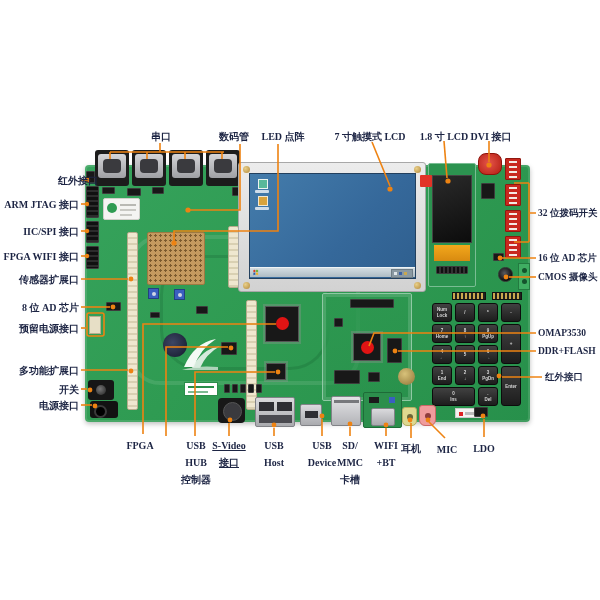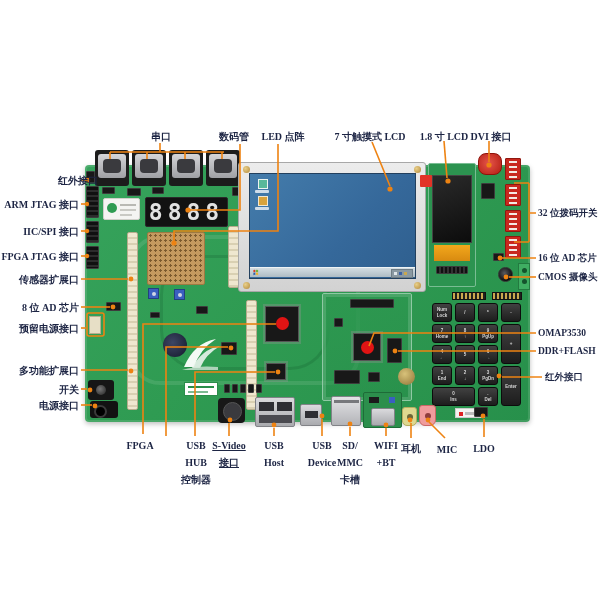--- a/index.html
+++ b/index.html
@@ -69,21 +69,20 @@
   <div class="abs chip" style="left:127px;top:188px;width:14px;height:8px;"></div>
   <div class="abs chip" style="left:152px;top:187px;width:12px;height:7px;"></div>
   <div class="abs chip" style="left:232px;top:187px;width:16px;height:9px;"></div>
 
   <div class="abs" style="left:103px;top:198px;width:37px;height:22px;background:#f4f4f2;border:1px solid #cfcfc9;border-radius:2px;z-index:2;">
     <div style="position:absolute;left:3px;top:4px;width:10px;height:10px;border-radius:50%;background:#2f9b52;"></div>
     <div style="position:absolute;left:16px;top:5px;width:16px;height:2px;background:#b9b9b4;"></div>
     <div style="position:absolute;left:16px;top:10px;width:16px;height:2px;background:#c9c9c4;"></div>
     <div style="position:absolute;left:16px;top:15px;width:12px;height:2px;background:#c9c9c4;"></div>
   </div>
-  <div class="abs" style="left:145px;top:197px;width:83px;height:30px;background:#121212;border:1px solid #2a2a2a;border-radius:2px;z-index:2;color:#e2e2e2;font:700 23px/28px 'DejaVu Sans Mono',monospace;letter-spacing:5px;text-align:center;overflow:hidden;">8888</div>
 
   <div class="abs" style="left:147px;top:232px;width:58px;height:53px;border-radius:2px;z-index:2;background:#c49a5f;background-image:radial-gradient(circle,#7a5a2e 1px,rgba(0,0,0,0) 1.4px);background-size:5px 5px;border:1px solid #9d7a42;"></div>
 
   <div class="abs chip" style="left:86px;top:171px;width:9px;height:12px;"></div>
   <div class="abs chip" style="left:86px;top:186px;width:13px;height:32px;background:repeating-linear-gradient(180deg,#101010 0 3px,#2c2c2c 3px 5px);"></div>
   <div class="abs chip" style="left:86px;top:221px;width:13px;height:22px;background:repeating-linear-gradient(180deg,#101010 0 3px,#2c2c2c 3px 5px);"></div>
   <div class="abs chip" style="left:86px;top:246px;width:13px;height:23px;background:repeating-linear-gradient(180deg,#101010 0 3px,#2c2c2c 3px 5px);"></div>
 
   <div class="abs dip" style="left:127px;top:232px;width:11px;height:178px;"></div>
   <div class="abs dip" style="left:228px;top:226px;width:11px;height:62px;"></div>
@@ -347,21 +346,21 @@
   <div class="lbl tc" style="left:161px;top:130px;">串口</div>
   <div class="lbl tc" style="left:234px;top:130px;">数码管</div>
   <div class="lbl tc" style="left:283px;top:130px;">LED 点阵</div>
   <div class="lbl tc" style="left:370px;top:130px;">7 寸触摸式 LCD</div>
   <div class="lbl tc" style="left:444px;top:130px;">1.8 寸 LCD</div>
   <div class="lbl tc" style="left:491px;top:130px;">DVI 接口</div>
 
   <div class="lbl lr" style="right:502px;top:174px;">红外接口</div>
   <div class="lbl lr" style="right:521px;top:198px;">ARM JTAG 接口</div>
   <div class="lbl lr" style="right:521px;top:225px;">IIC/SPI 接口</div>
-  <div class="lbl lr" style="right:521px;top:250px;">FPGA JTAG 接口</div>
+  <div class="lbl lr" style="right:521px;top:250px;">FPGA WIFI 接口</div>
   <div class="lbl lr" style="right:521px;top:273px;">传感器扩展口</div>
   <div class="lbl lr" style="right:521px;top:301px;">8 位 AD 芯片</div>
   <div class="lbl lr" style="right:521px;top:322px;">预留电源接口</div>
   <div class="lbl lr" style="right:521px;top:364px;">多功能扩展口</div>
   <div class="lbl lr" style="right:521px;top:383px;">开关</div>
   <div class="lbl lr" style="right:521px;top:399px;">电源接口</div>
 
   <div class="lbl rl" style="left:538px;top:207px;">32 位拨码开关</div>
   <div class="lbl rl" style="left:538px;top:252px;">16 位 AD 芯片</div>
   <div class="lbl rl" style="left:538px;top:271px;">CMOS 摄像头</div>

